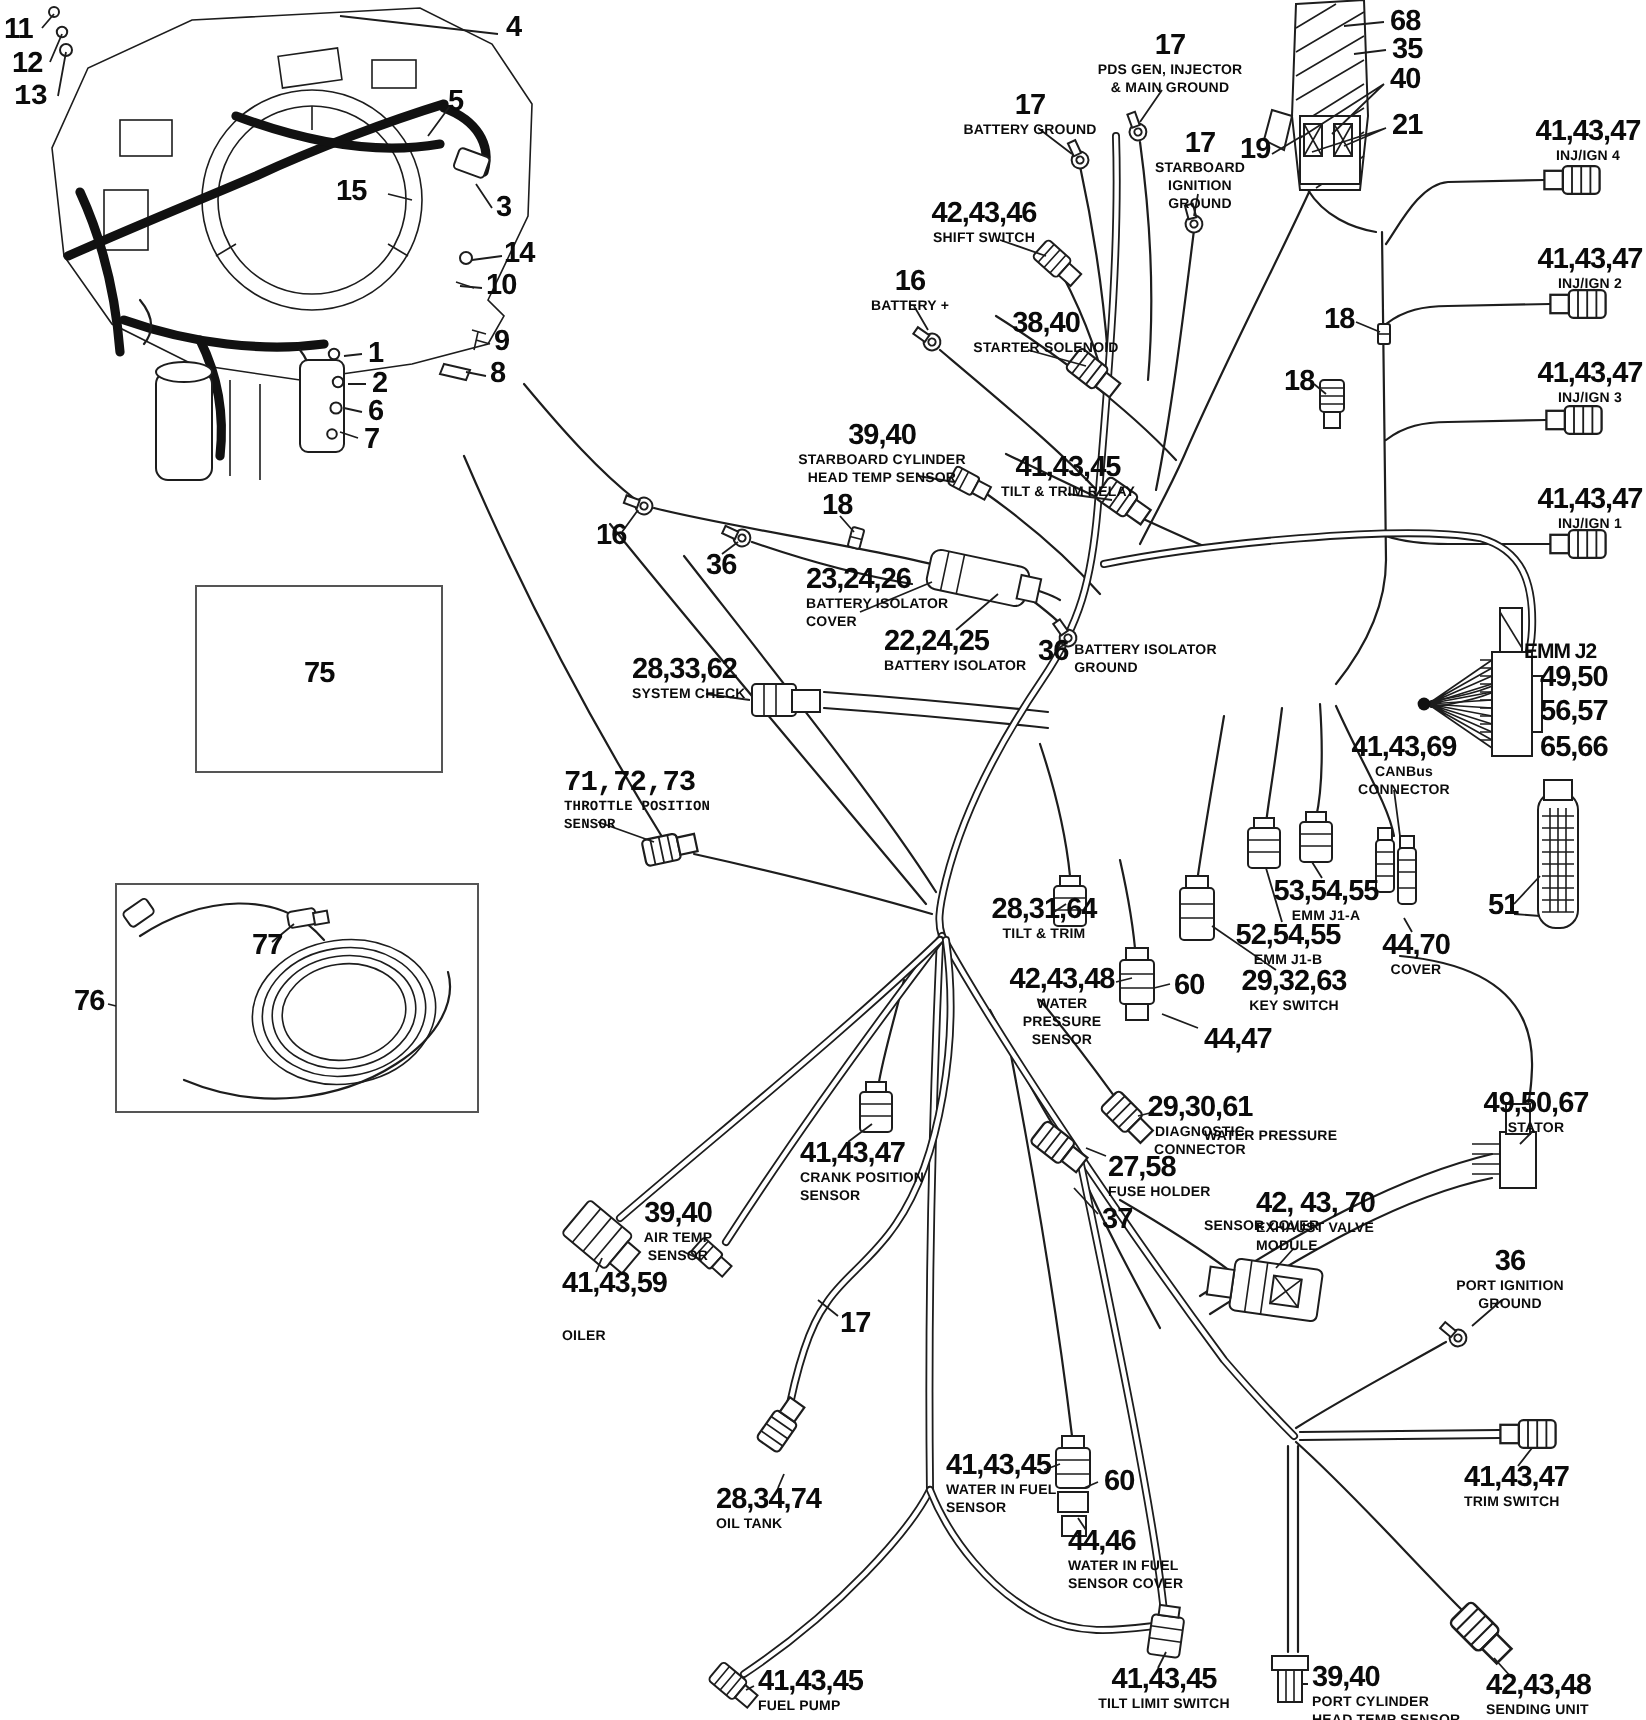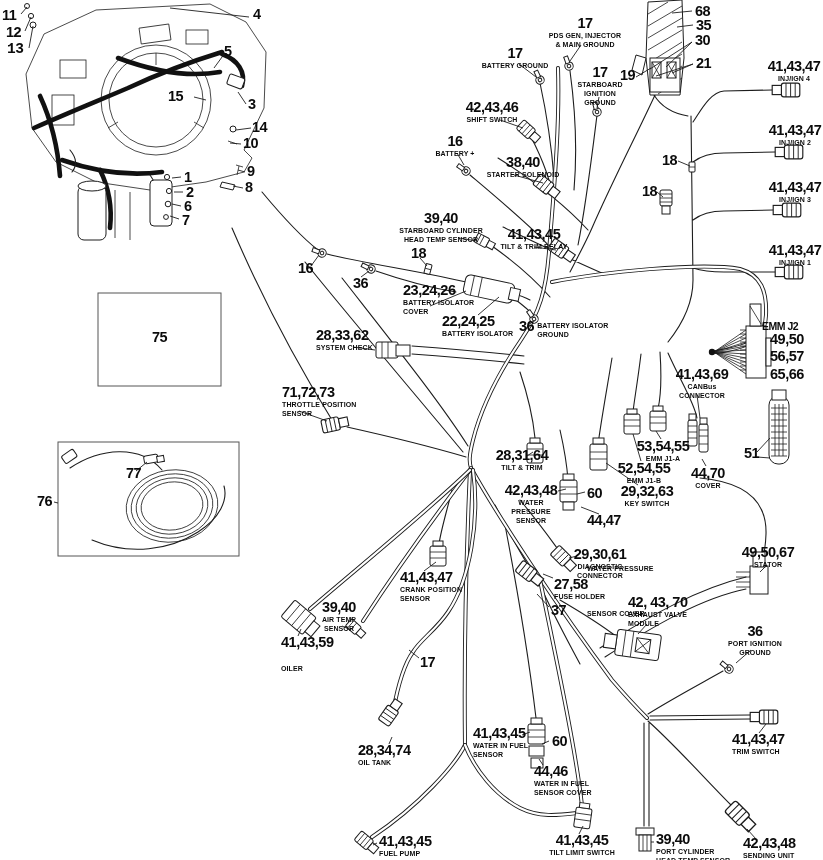--- a/index.html
+++ b/index.html
@@ -316,21 +316,21 @@
       <div class="callout a-l" style="left: 182px; top: 213px;">
         <span class="num">7</span>
       </div>
       <div class="callout a-l" style="left: 695px; top: 4px;">
         <span class="num">68</span>
       </div>
       <div class="callout a-l" style="left: 696px; top: 18px;">
         <span class="num">35</span>
       </div>
       <div class="callout a-l" style="left: 695px; top: 33px;">
-        <span class="num">30</span>
+        <span class="num">40</span>
       </div>
       <div class="callout a-l" style="left: 696px; top: 56px;">
         <span class="num">21</span>
       </div>
       <div class="callout a-l" style="left: 620px; top: 68px;">
         <span class="num">19</span>
       </div>
       <div class="callout a-c" style="left: 585px; top: 16px;">
         <span class="num">17</span>
         <span class="cap">PDS GEN, INJECTOR</span>
@@ -452,38 +452,38 @@
       </div>
       <div class="callout a-l" style="left: 587px; top: 486px;">
         <span class="num">60</span>
       </div>
       <div class="callout a-c" style="left: 531px; top: 483px;">
         <span class="num">42,43,48</span>
         <span class="cap">WATER</span>
         <span class="cap">PRESSURE</span>
         <span class="cap">SENSOR</span>
       </div>
-      <div class="callout a-l" style="left: 587px; top: 513px; gap: 36px;">
+      <div class="callout a-l" style="left: 602px; top: 513px; gap: 36px;">
         <span class="num">44,47</span>
         <span class="cap">WATER PRESSURE</span>
         <span class="cap">SENSOR COVER</span>
       </div>
       <div class="callout a-c" style="left: 600px; top: 547px;">
         <span class="num">29,30,61</span>
         <span class="cap">DIAGNOSTIC</span>
         <span class="cap">CONNECTOR</span>
       </div>
       <div class="callout a-l" style="left: 554px; top: 577px;">
         <span class="num">27,58</span>
         <span class="cap">FUSE HOLDER</span>
       </div>
       <div class="callout a-l" style="left: 551px; top: 603px;">
         <span class="num">37</span>
       </div>
-      <div class="callout a-l" style="left: 282px; top: 385px;">
+      <div class="callout a-l" style="left: 282px; top: 385px; font-family: Liberation Mono, monospace;">
         <span class="num">71,72,73</span>
         <span class="cap">THROTTLE POSITION</span>
         <span class="cap">SENSOR</span>
       </div>
       <div class="callout a-c" style="left: 522px; top: 448px;">
         <span class="num">28,31,64</span>
         <span class="cap">TILT &amp; TRIM</span>
       </div>
       <div class="callout a-l" style="left: 400px; top: 570px;">
         <span class="num">41,43,47</span>

